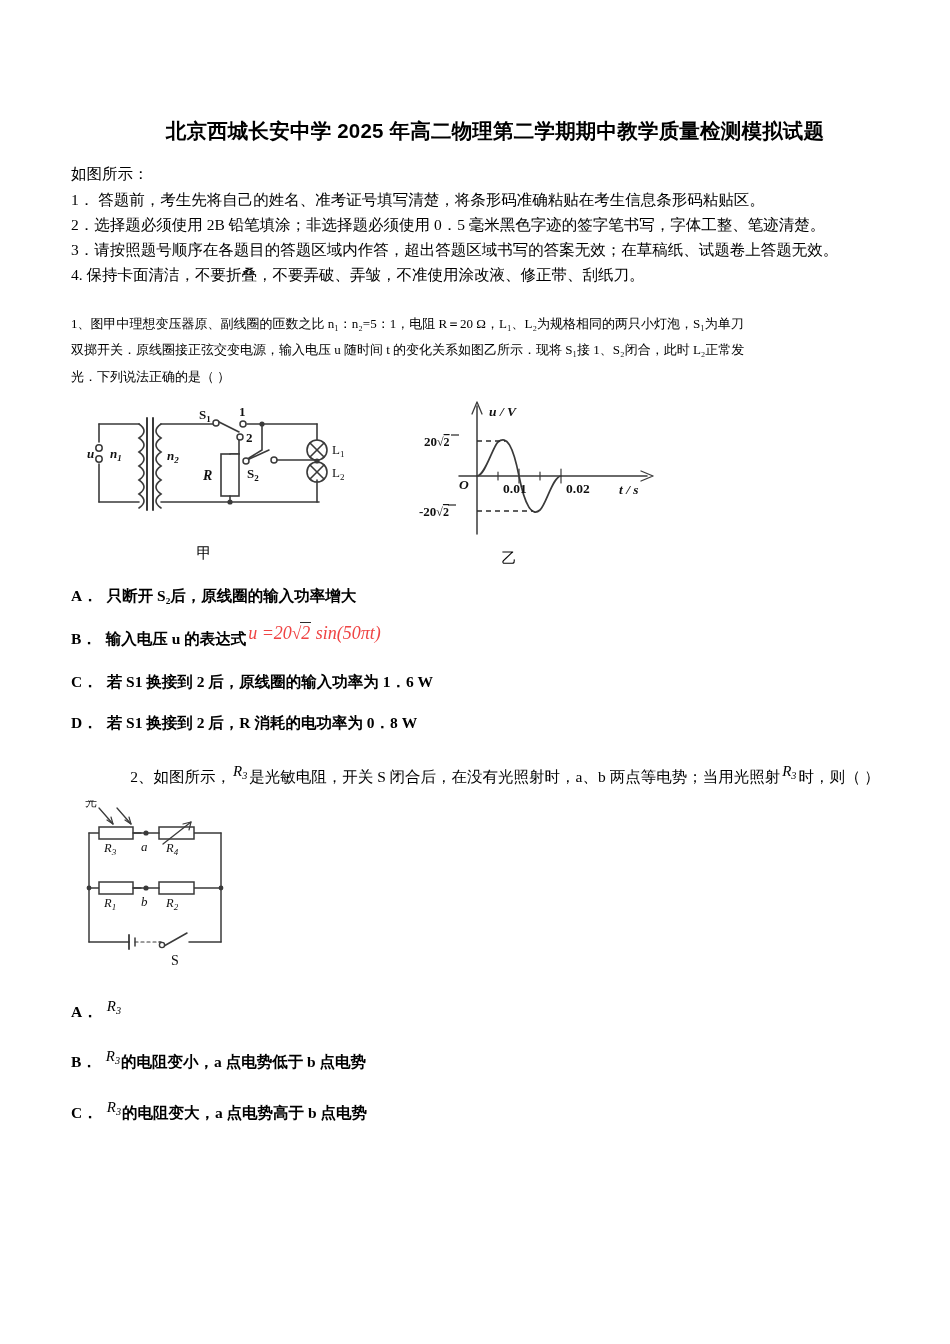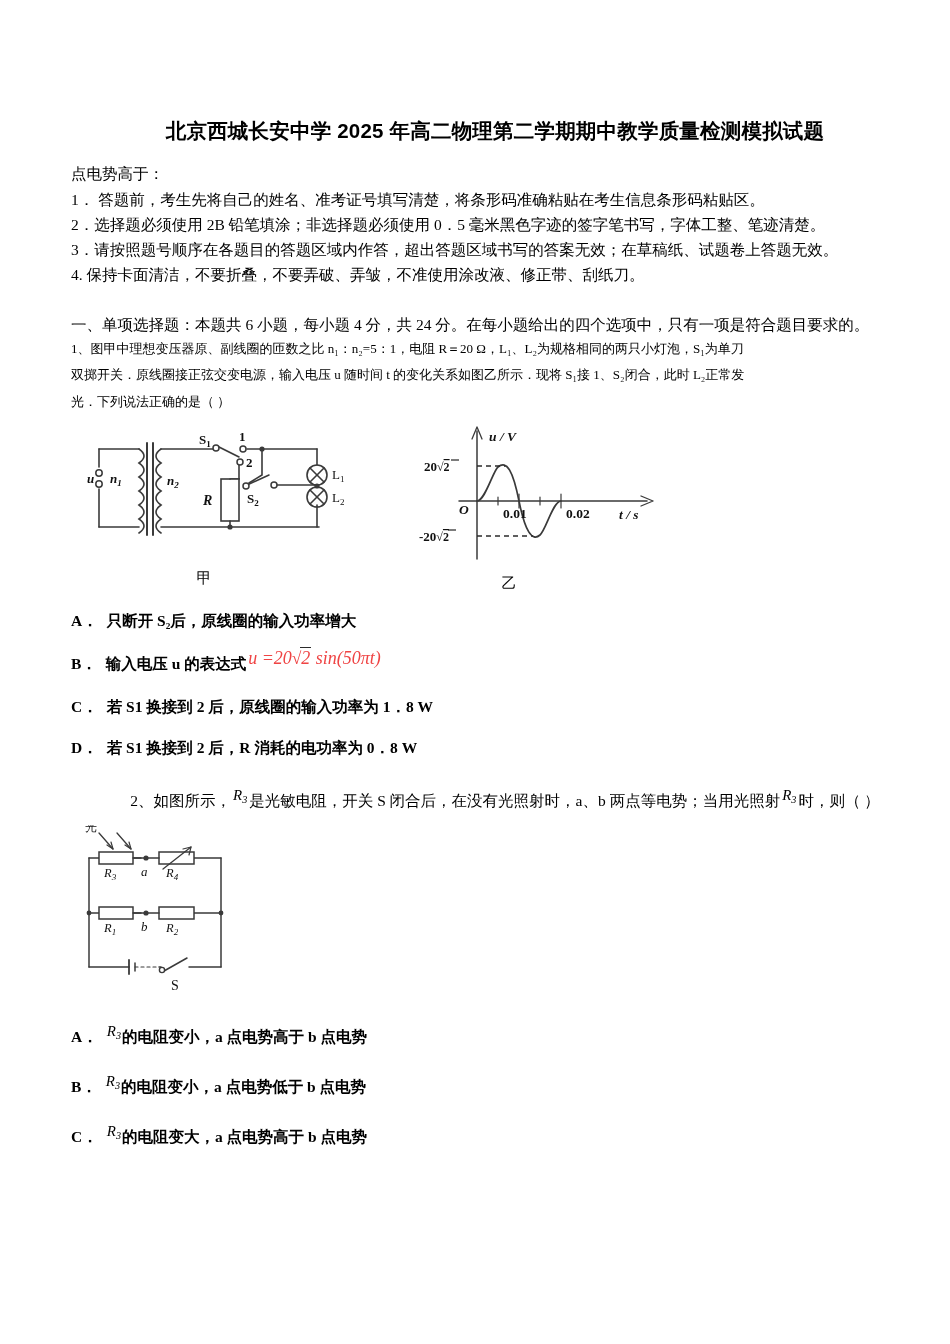--- a/index.html
+++ b/index.html
@@ -155,29 +155,28 @@
   .opt.q2opt { margin-top: 26px; }
 </style>
 </head>
 <body>
 
 <div class="page">
 
   <h1 class="title">北京西城长安中学 2025 年高二物理第二学期期中教学质量检测模拟试题</h1>
 
   <div class="notice-block">
-    <div class="notice-head">点电势高于：</div>
+    <div class="notice-head">如图所示：</div>
     <div class="notice-item">1．  答题前，考生先将自己的姓名、准考证号填写清楚，将条形码准确粘贴在考生信息条形码粘贴区。</div>
     <div class="notice-item">2．选择题必须使用 2B 铅笔填涂；非选择题必须使用 0．5 毫米黑色字迹的签字笔书写，字体工整、笔迹清楚。</div>
     <div class="notice-item">3．请按照题号顺序在各题目的答题区域内作答，超出答题区域书写的答案无效；在草稿纸、试题卷上答题无效。</div>
     <div class="notice-item">4. 保持卡面清洁，不要折叠，不要弄破、弄皱，不准使用涂改液、修正带、刮纸刀。</div>
   </div>
 
   <div class="section-block">
-    <div class="section-head">一、单项选择题：本题共 6 小题，每小题 4 分，共 24 分。在每小题给出的四个选项中，只有一项是符合题目要求的。</div>
     <div class="qline tight">1、图甲中理想变压器原、副线圈的匝数之比 n₁：n₂=5：1，电阻 R＝20  Ω，L₁、L₂为规格相同的两只小灯泡，S₁为单刀</div>
     <div class="qline">双掷开关．原线圈接正弦交变电源，输入电压 u 随时间 t 的变化关系如图乙所示．现将 S₁接 1、S₂闭合，此时 L₂正常发</div>
     <div class="qline tight">光．下列说法正确的是（  ）</div>
   </div>
 
   <div class="fig-row-1">
 
     <div class="fig-circuit">
       <svg width="290" height="140" viewBox="0 0 290 140">
         <g stroke="#3a3a3a" stroke-width="1.6" fill="none" stroke-linecap="round">
@@ -311,21 +310,21 @@
   <div class="opt">
     <span class="olabel">B．</span>
     <span class="otext">输入电压 u 的表达式</span>
     <span class="opt-b-formula">
       <span style="font-style:italic">u</span> =20<span style="font-size:17px">√</span><span class="sqrt-wrap">2</span> sin(50<span style="font-style:italic">πt</span>)
     </span>
   </div>
 
   <div class="opt">
     <span class="olabel">C．</span>
-    <span class="otext">若 S1 换接到 2 后，原线圈的输入功率为 1．8 W</span>
+    <span class="otext">若 S1 换接到 2 后，原线圈的输入功率为 1．6 W</span>
   </div>
 
   <div class="opt">
     <span class="olabel">D．</span>
     <span class="otext">若 S1 换接到 2 后，R 消耗的电功率为 0．8 W</span>
   </div>
 
   <div class="q2-head">
     <span>2、如图所示，</span><span class="r3inline">R<sub>3</sub></span><span>是光敏电阻，开关 S 闭合后，在没有光照射时，a、b 两点等电势；当用光照射</span><span class="r3inline">R<sub>3</sub></span><span>时，则（  ）</span>
   </div>
@@ -394,21 +393,20 @@
           <text x="70" y="106" font-style="italic" font-size="13">b</text>
           <text x="100" y="165" font-size="14">S</text>
         </g>
       </svg>
     </div>
   </div>
 
   <div class="opt q2opt">
     <span class="olabel">A．</span>
     <span class="opt-r3">R<sub>3</sub></span>
-    <span class="otext">的电阻变小，a 点电势高于 b 点电势</span>
   </div>
 
   <div class="opt q2opt">
     <span class="olabel">B．</span>
     <span class="opt-r3">R<sub>3</sub></span>
     <span class="otext">的电阻变小，a 点电势低于 b 点电势</span>
   </div>
 
   <div class="opt q2opt">
     <span class="olabel">C．</span>

